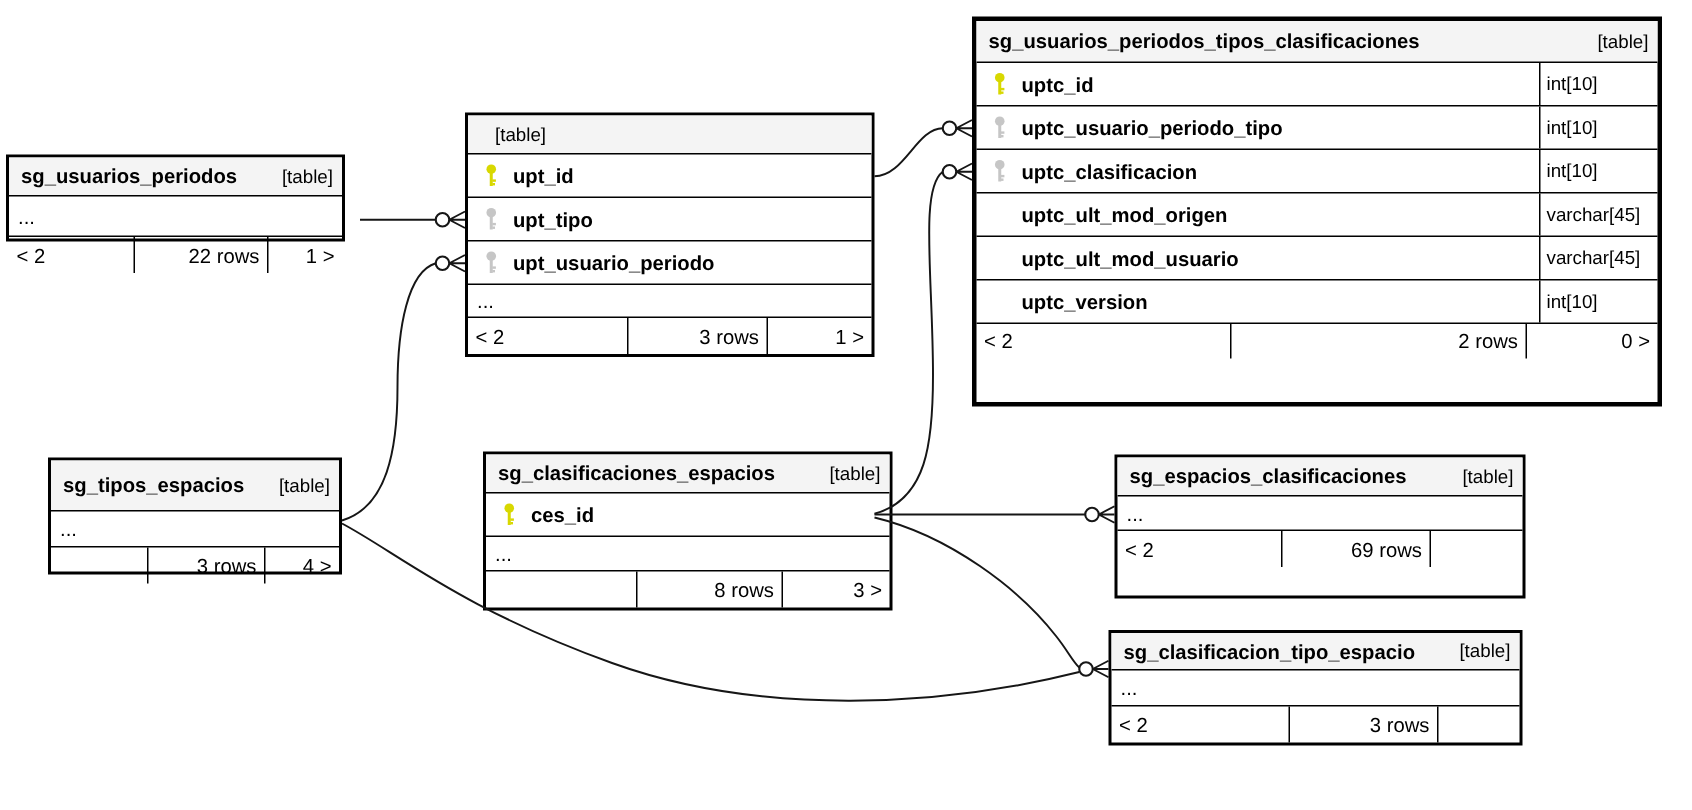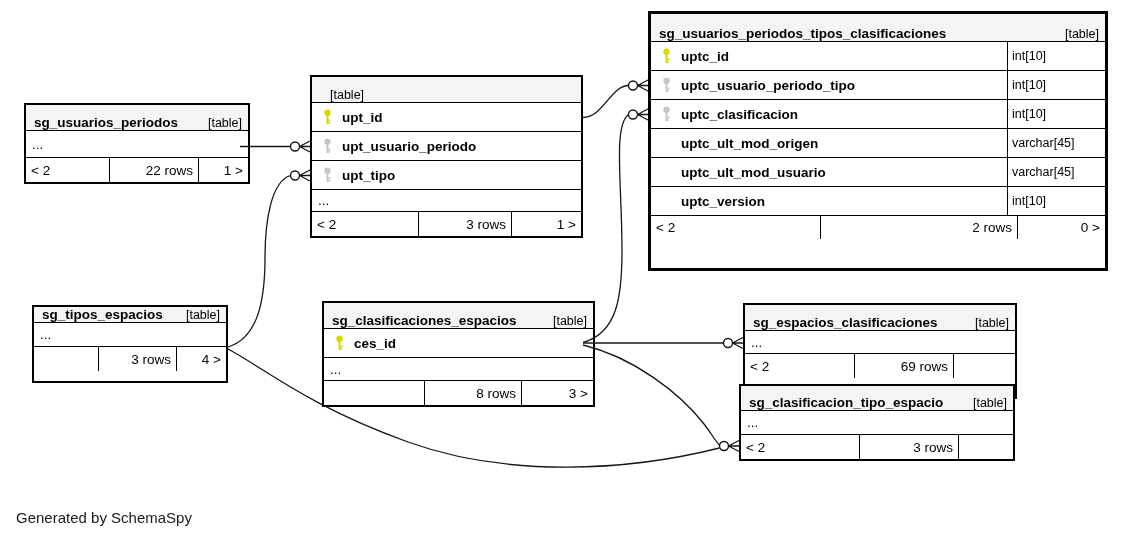--- a/index.html
+++ b/index.html
@@ -8,53 +8,53 @@
     position:relative;width:1128px;height:540px;background:#ffffff;overflow:hidden;
     font-family:"Liberation Sans",sans-serif;color:#000;
   }
   .tbl{
     position:absolute;background:#fff;border:2px solid #000;
     display:flex;flex-direction:column;
   }
   .tbl.thick{border-width:3px;}
   .hdr{
     background:#f4f4f4;border-bottom:1.4px solid #000;
-    display:flex;justify-content:space-between;align-items:flex-end;
+    display:flex;justify-content:space-between;align-items:center;
     padding:0 6px 0 8px;flex-shrink:0;
   }
   .hdr .nm{font-weight:bold;font-size:13.5px;white-space:nowrap;}
   .hdr .tag{font-size:12.5px;white-space:nowrap;margin-left:10px;}
   .row{
     border-bottom:1.4px solid #000;display:flex;align-items:center;
     font-size:13.5px;flex-shrink:0;white-space:nowrap;
   }
   .row.dots{padding-left:6px;}
   .keyslot{width:30px;height:100%;display:flex;align-items:center;justify-content:center;flex-shrink:0;}
   .clabel{flex-shrink:0;font-weight:bold;}
   .ctype{
-    width:98px;margin-left:auto;border-left:1.4px solid #000;align-self:stretch;
+    width:79px;margin-left:auto;border-left:1.4px solid #000;align-self:stretch;
     display:flex;align-items:center;padding-left:4px;font-size:12.5px;flex-shrink:0;
   }
   .frow{display:flex;font-size:13.5px;flex-shrink:0;}
   .fc{border-right:1.4px solid #000;display:flex;align-items:center;overflow:hidden;}
   .fc.left{padding-left:5px;justify-content:flex-start;}
   .fc.mid{padding-right:5px;justify-content:flex-end;}
   .fc.right{padding-right:5px;justify-content:flex-end;flex:1;border-right:none;}
   #wires{position:absolute;left:0;top:0;width:1128px;height:540px;pointer-events:none;}
   #wires path{fill:none;stroke:#161616;stroke-width:1.3;}
   #wires circle{fill:#ffffff;stroke:#161616;stroke-width:1.4;}
   .credit{position:absolute;left:16px;top:509px;font-size:15px;color:#1a1a1a;}
   .keyicon{display:block;}
 </style>
 </head>
 <body>
 
 <div id="canvas">
 
-  <div class="tbl" style="left:24px;top:103px;width:226px;height:81px">
+  <div class="tbl" style="left:4px;top:103px;width:226px;height:58px">
     <div class="hdr" style="height:26px">
       <span class="nm">sg_usuarios_periodos</span>
       <span class="tag">[table]</span>
     </div>
     <div class="row dots" style="height:27px">
       <span>...</span>
     </div>
     <div class="frow" style="height:24px">
       <div class="fc left" style="width:84px">&lt; 2</div>
       <div class="fc mid" style="width:89px">22 rows</div>
@@ -79,32 +79,32 @@
     </div>
     <div class="row" style="height:29px">
       <span class="keyslot">
         <svg class="keyicon" width="11" height="16" viewBox="0 0 11 16">
             <circle cx="5.5" cy="3.8" r="3.2" fill="#c6c6c6"></circle>
             <rect x="4.5" y="6.4" width="2" height="8.6" fill="#c6c6c6"></rect>
             <rect x="6.2" y="10.6" width="2.4" height="1.6" fill="#c6c6c6"></rect>
             <rect x="6.2" y="13" width="1.8" height="1.6" fill="#c6c6c6"></rect>
           </svg>
       </span>
+      <span class="clabel">upt_tipo</span>
+    </div>
+    <div class="row" style="height:29px">
+      <span class="keyslot">
+        <svg class="keyicon" width="11" height="16" viewBox="0 0 11 16">
+            <circle cx="5.5" cy="3.8" r="3.2" fill="#c6c6c6"></circle>
+            <rect x="4.5" y="6.4" width="2" height="8.6" fill="#c6c6c6"></rect>
+            <rect x="6.2" y="10.6" width="2.4" height="1.6" fill="#c6c6c6"></rect>
+            <rect x="6.2" y="13" width="1.8" height="1.6" fill="#c6c6c6"></rect>
+          </svg>
+      </span>
       <span class="clabel">upt_usuario_periodo</span>
-    </div>
-    <div class="row" style="height:29px">
-      <span class="keyslot">
-        <svg class="keyicon" width="11" height="16" viewBox="0 0 11 16">
-            <circle cx="5.5" cy="3.8" r="3.2" fill="#c6c6c6"></circle>
-            <rect x="4.5" y="6.4" width="2" height="8.6" fill="#c6c6c6"></rect>
-            <rect x="6.2" y="10.6" width="2.4" height="1.6" fill="#c6c6c6"></rect>
-            <rect x="6.2" y="13" width="1.8" height="1.6" fill="#c6c6c6"></rect>
-          </svg>
-      </span>
-      <span class="clabel">upt_tipo</span>
     </div>
     <div class="row dots" style="height:22px">
       <span>...</span>
     </div>
     <div class="frow" style="height:24px">
       <div class="fc left" style="width:107px">&lt; 2</div>
       <div class="fc mid" style="width:93px">3 rows</div>
       <div class="fc right">1 &gt;</div>
     </div>
   </div>
@@ -166,21 +166,21 @@
       <span class="ctype">int[10]</span>
     </div>
     <div class="frow" style="height:23px">
       <div class="fc left" style="width:170px">&lt; 2</div>
       <div class="fc mid" style="width:197px">2 rows</div>
       <div class="fc right">0 &gt;</div>
     </div>
   </div>
 
   <div class="tbl" style="left:32px;top:305px;width:196px;height:78px">
-    <div class="hdr" style="height:16px">
+    <div class="hdr" style="height:34px">
       <span class="nm">sg_tipos_espacios</span>
       <span class="tag">[table]</span>
     </div>
     <div class="row dots" style="height:24px">
       <span>...</span>
     </div>
     <div class="frow" style="height:24px">
       <div class="fc left" style="width:65px"></div>
       <div class="fc mid" style="width:78px">3 rows</div>
       <div class="fc right">4 &gt;</div>
@@ -221,21 +221,21 @@
     <div class="row dots" style="height:23px">
       <span>...</span>
     </div>
     <div class="frow" style="height:24px">
       <div class="fc left" style="width:110px">&lt; 2</div>
       <div class="fc mid" style="width:99px">69 rows</div>
       <div class="fc right"></div>
     </div>
   </div>
 
-  <div class="tbl" style="left:739px;top:384px;width:276px;height:77px">
+  <div class="tbl" style="left:739px;top:420px;width:276px;height:77px">
     <div class="hdr" style="height:25px">
       <span class="nm">sg_clasificacion_tipo_espacio</span>
       <span class="tag">[table]</span>
     </div>
     <div class="row dots" style="height:24px">
       <span>...</span>
     </div>
     <div class="frow" style="height:24px">
       <div class="fc left" style="width:119px">&lt; 2</div>
       <div class="fc mid" style="width:99px">3 rows</div>
@@ -265,14 +265,13 @@
     <circle cx="728" cy="343" r="4.5"></circle>
     <path d="M732.5 343 L743 337.5 M732.5 343 L743 343 M732.5 343 L743 348.5"></path>
 
     <path d="M583 345 C633 357 680 393 704 424 C712 434 715 441 719.5 445"></path>
 
     <path d="M228 349 C264 368 308 406 408 442 C508 478 628 471 719.5 448"></path>
     <circle cx="724" cy="446" r="4.5"></circle>
     <path d="M728.5 446 L739 440.5 M728.5 446 L739 446 M728.5 446 L739 451.5"></path>
   </svg>
 
-  <div class="credit">Generated by SchemaSpy</div>
 </div>
 
 </body></html>

